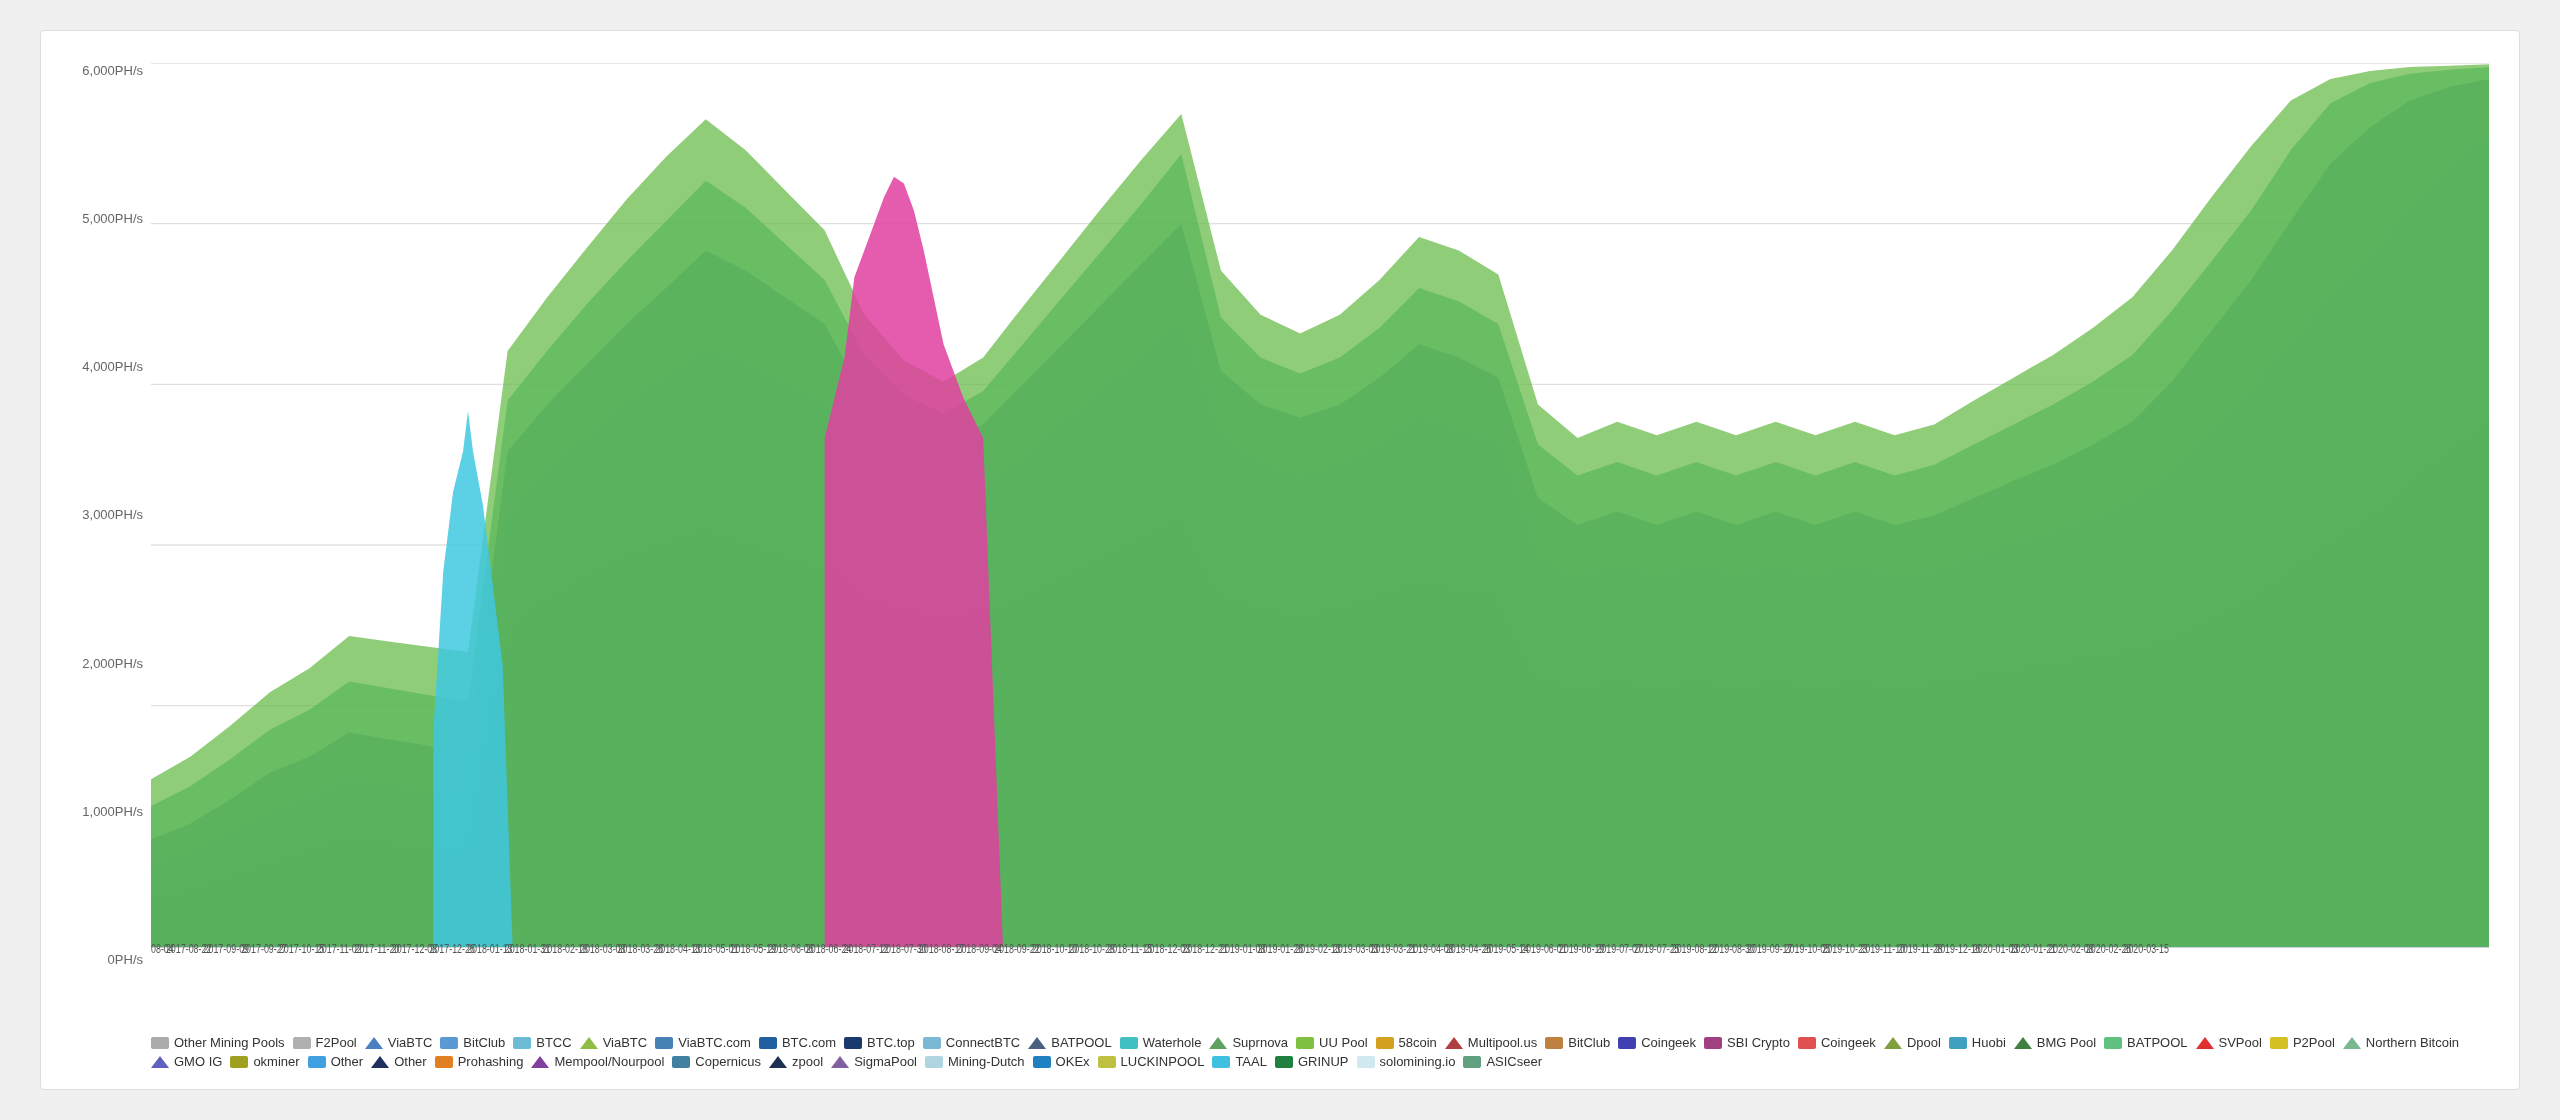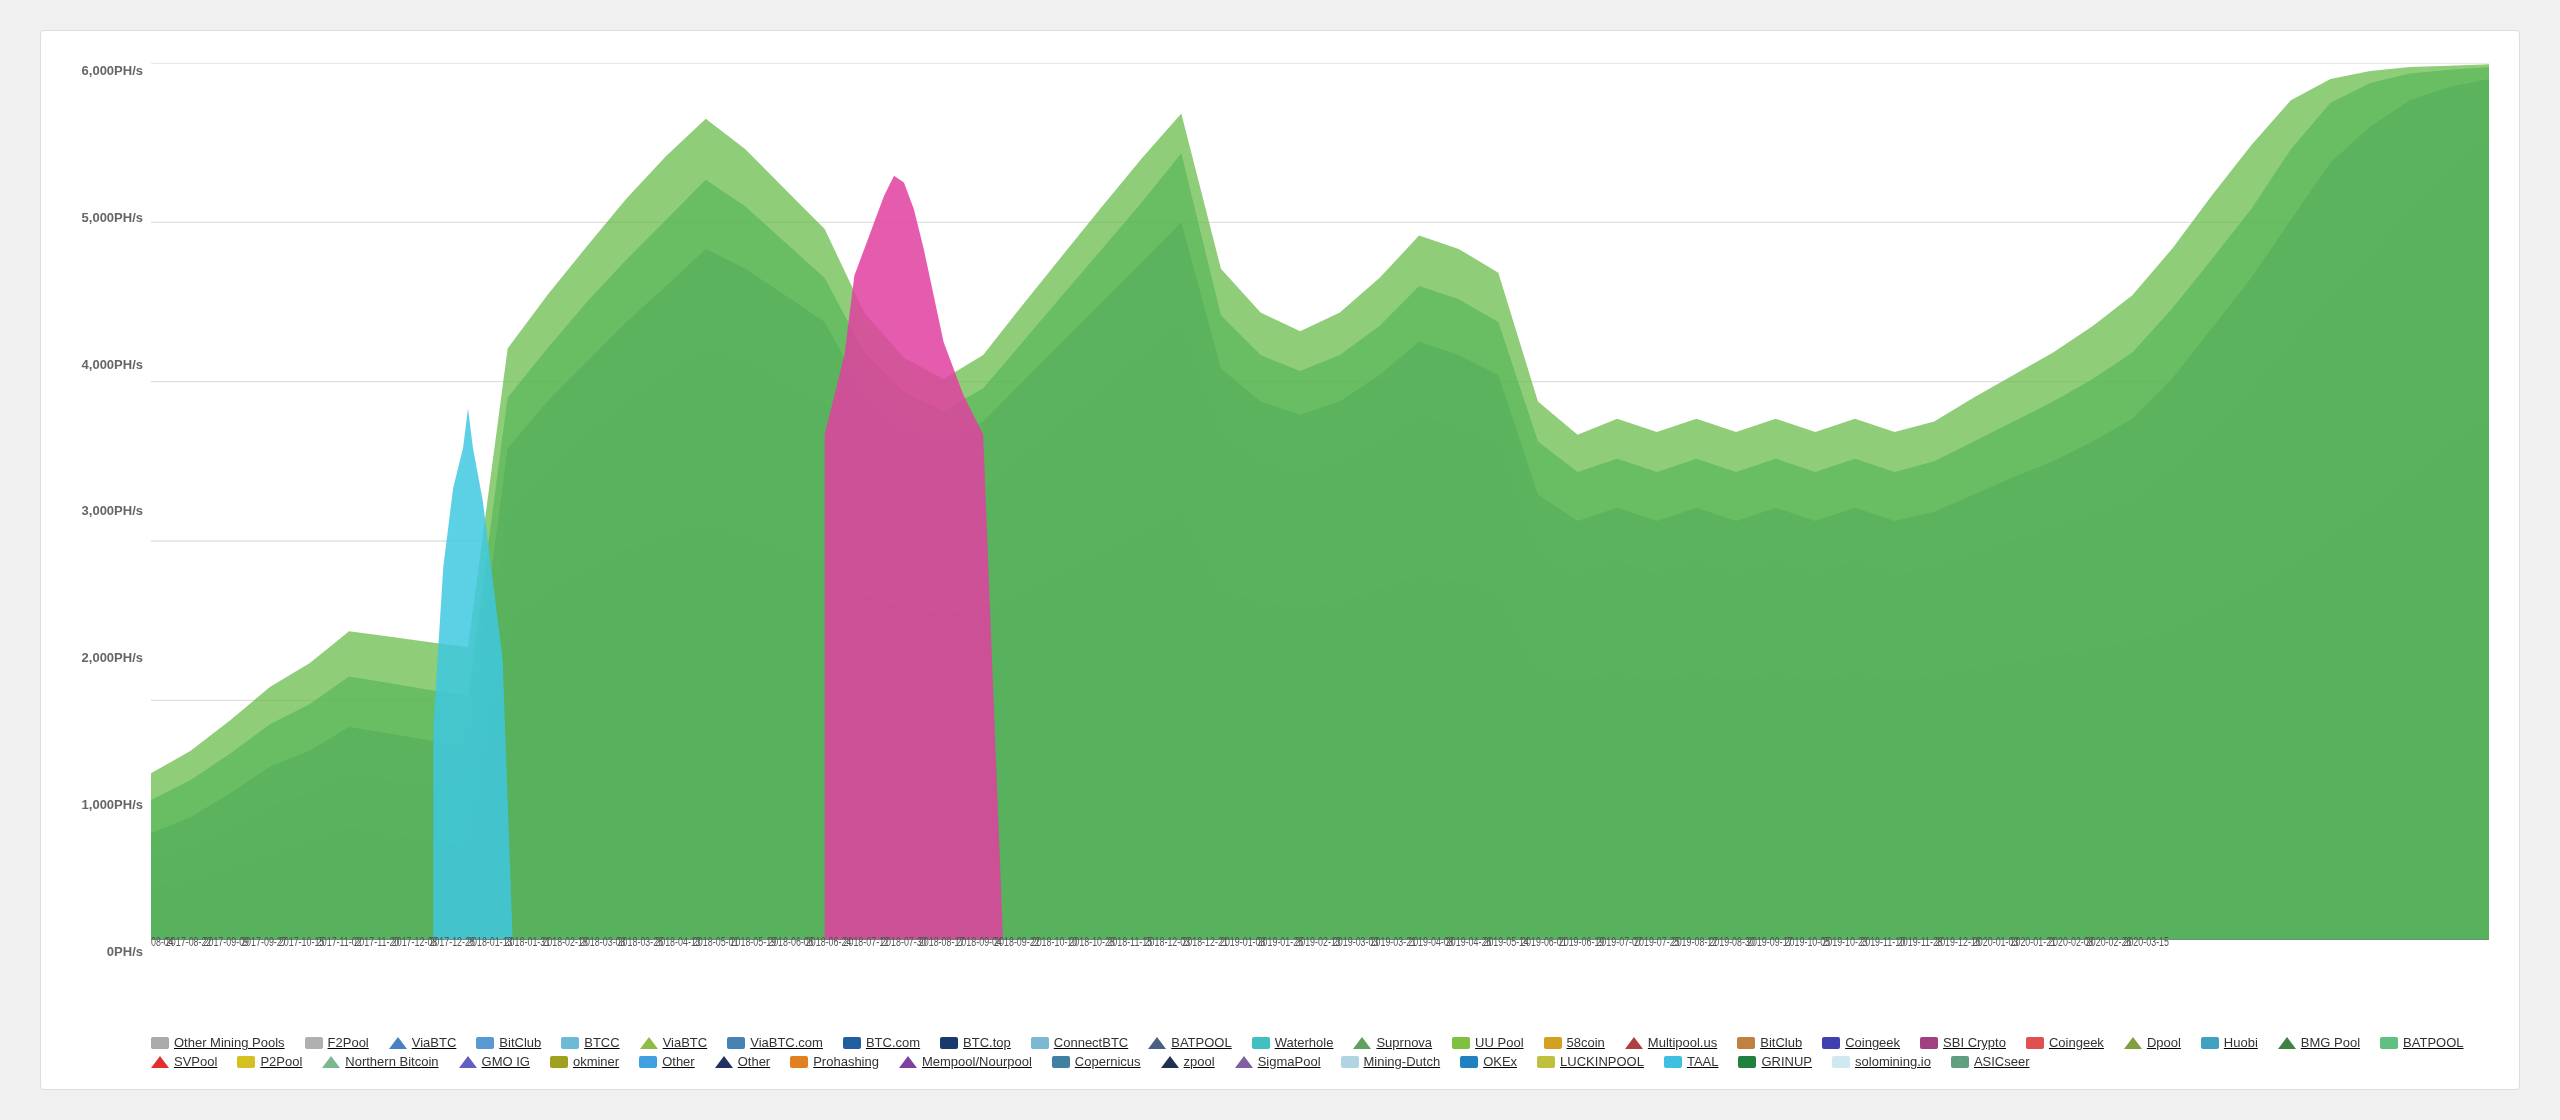--- a/index.html
+++ b/index.html
@@ -45,38 +45,36 @@
       display: flex;
       flex-direction: column;
       justify-content: space-between;
       align-items: flex-end;
       padding-right: 8px;
       padding-bottom: 60px;
     }
     .y-label {
       font-size: 13px;
       color: #666;
-      font-weight: bold;
     }
     .chart-plot {
       flex: 1;
       position: relative;
       overflow: hidden;
     }
     .chart-svg {
       width: 100%;
       height: 100%;
     }
     .legend-area {
-      margin-top: 16px;
+      margin-top: 8px;
       display: flex;
       flex-wrap: wrap;
-      gap: 4px 20px;
+      gap: 4px 8px;
       padding-left: 80px;
-      text-decoration: underline;
     }
     .legend-item {
       display: flex;
       align-items: center;
       gap: 5px;
       font-size: 13px;
       color: #333;
       white-space: nowrap;
     }
     .legend-color {

